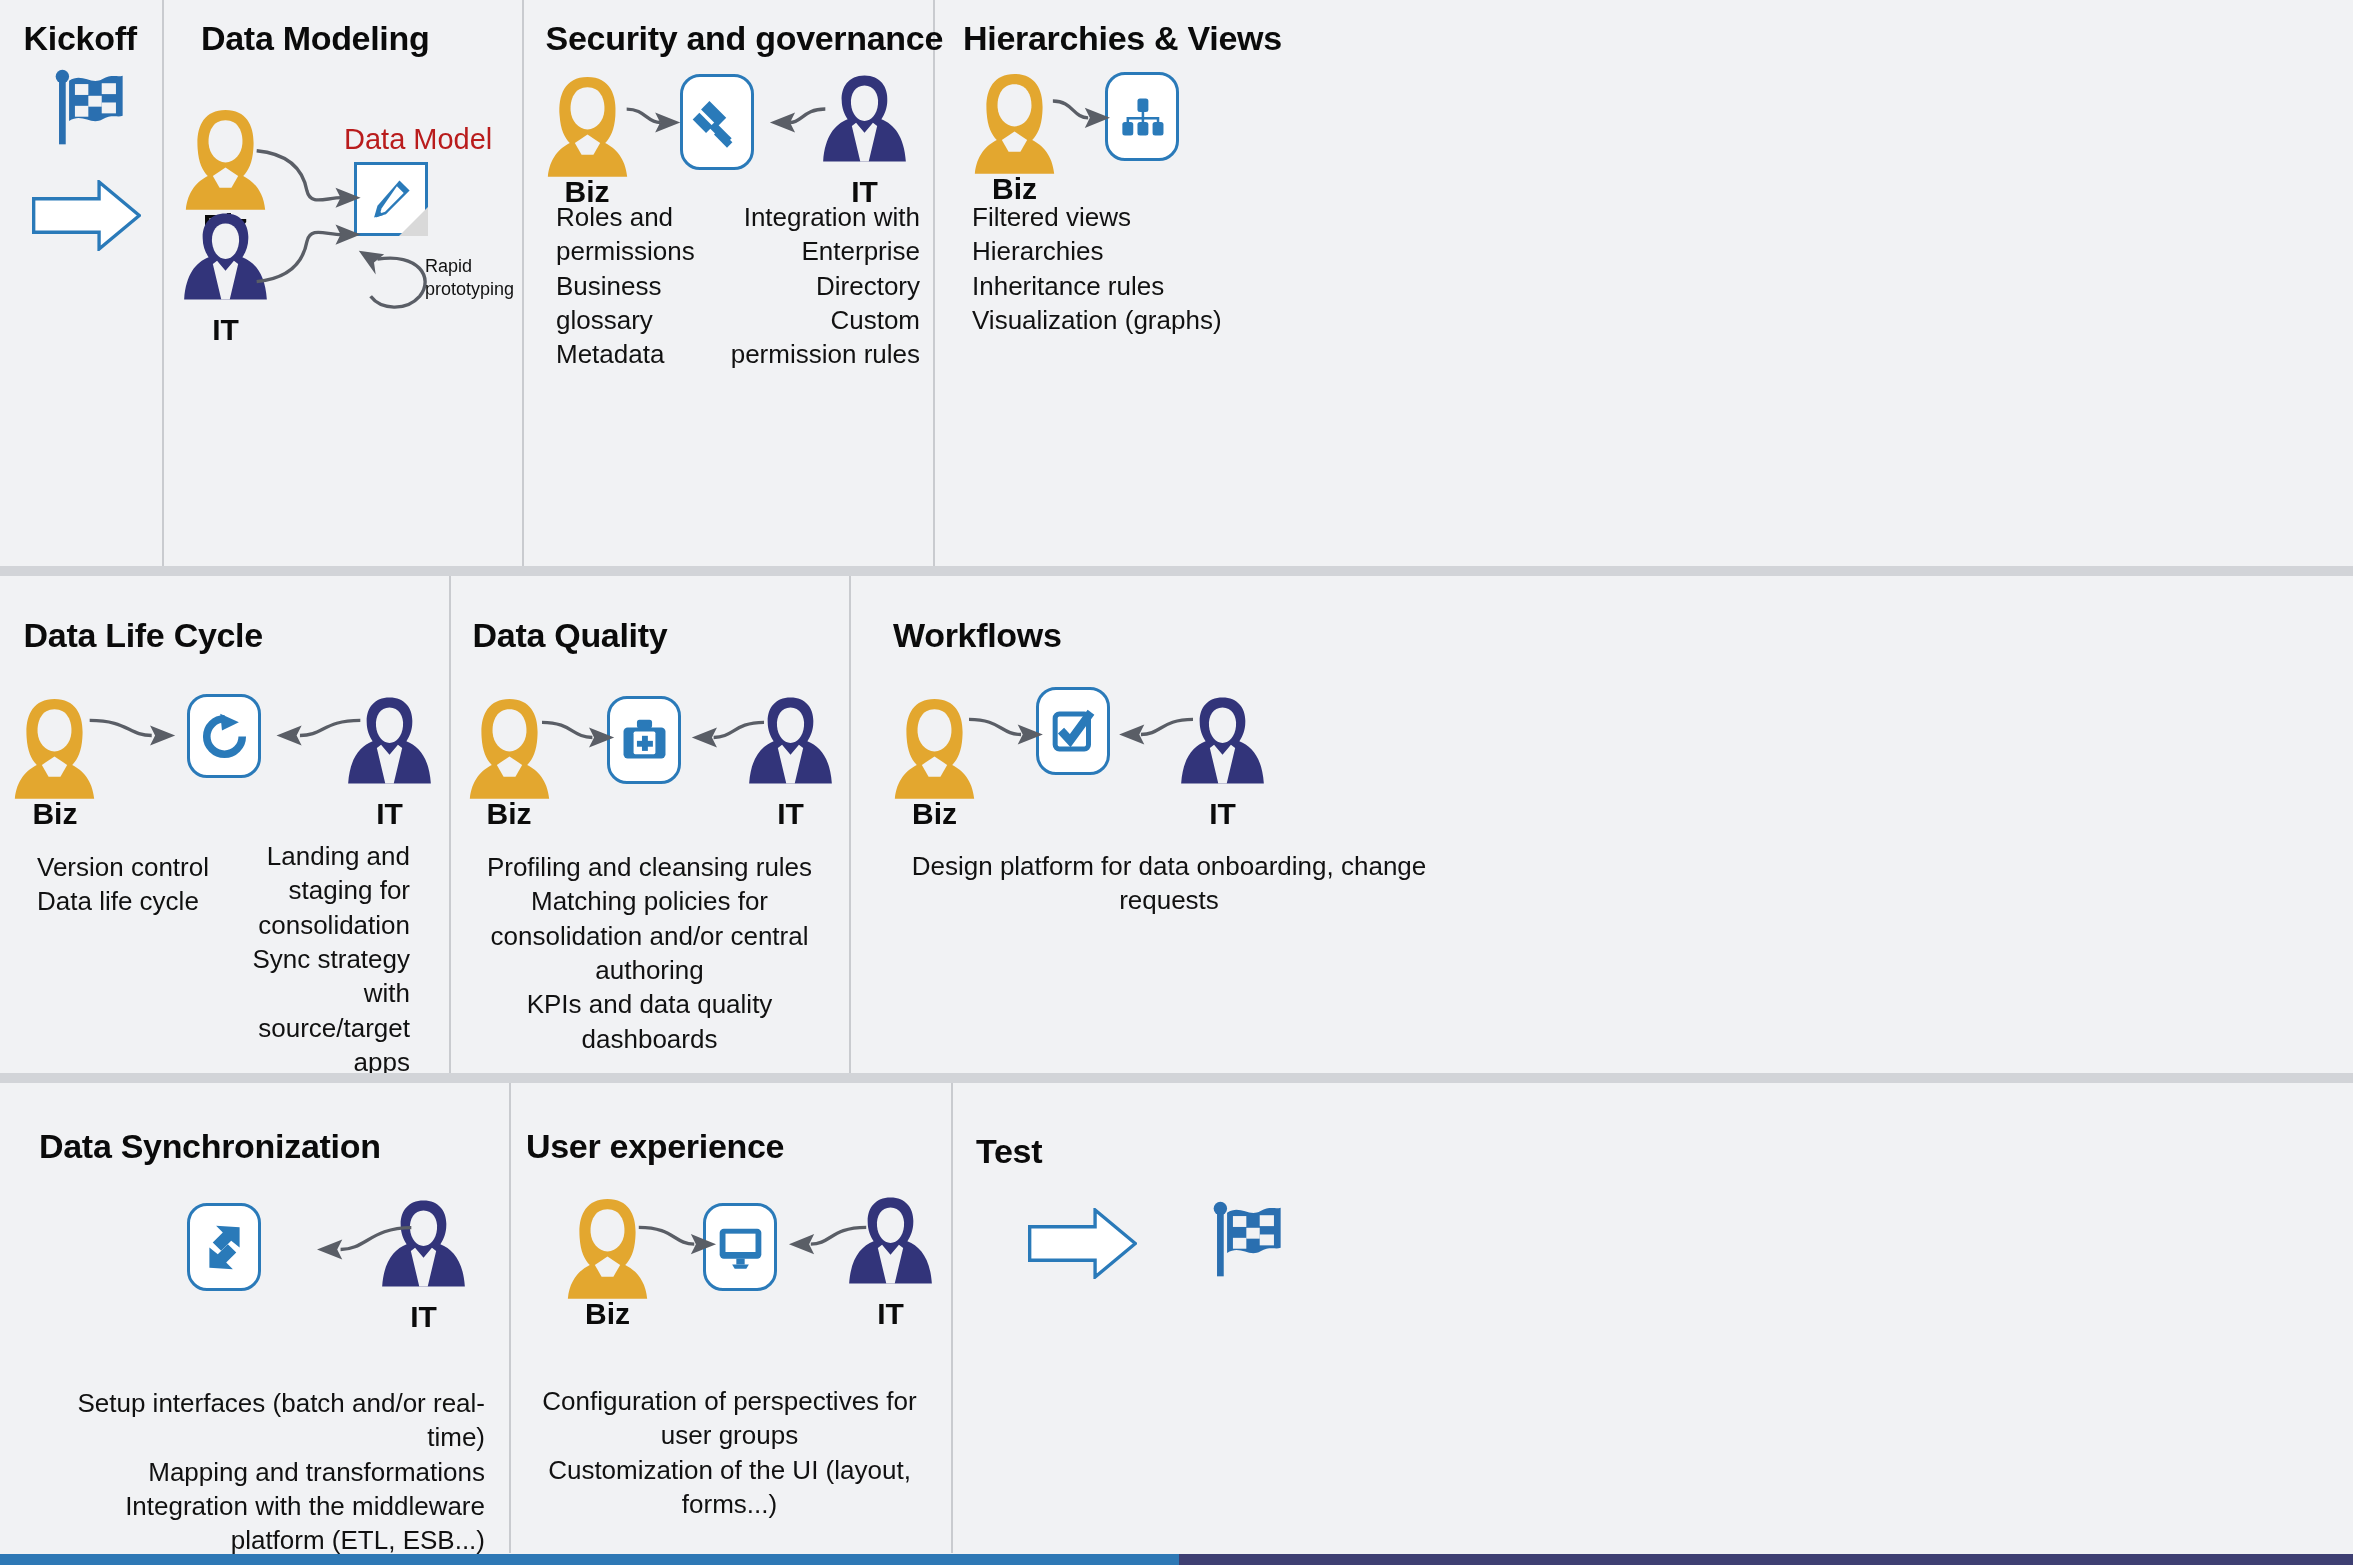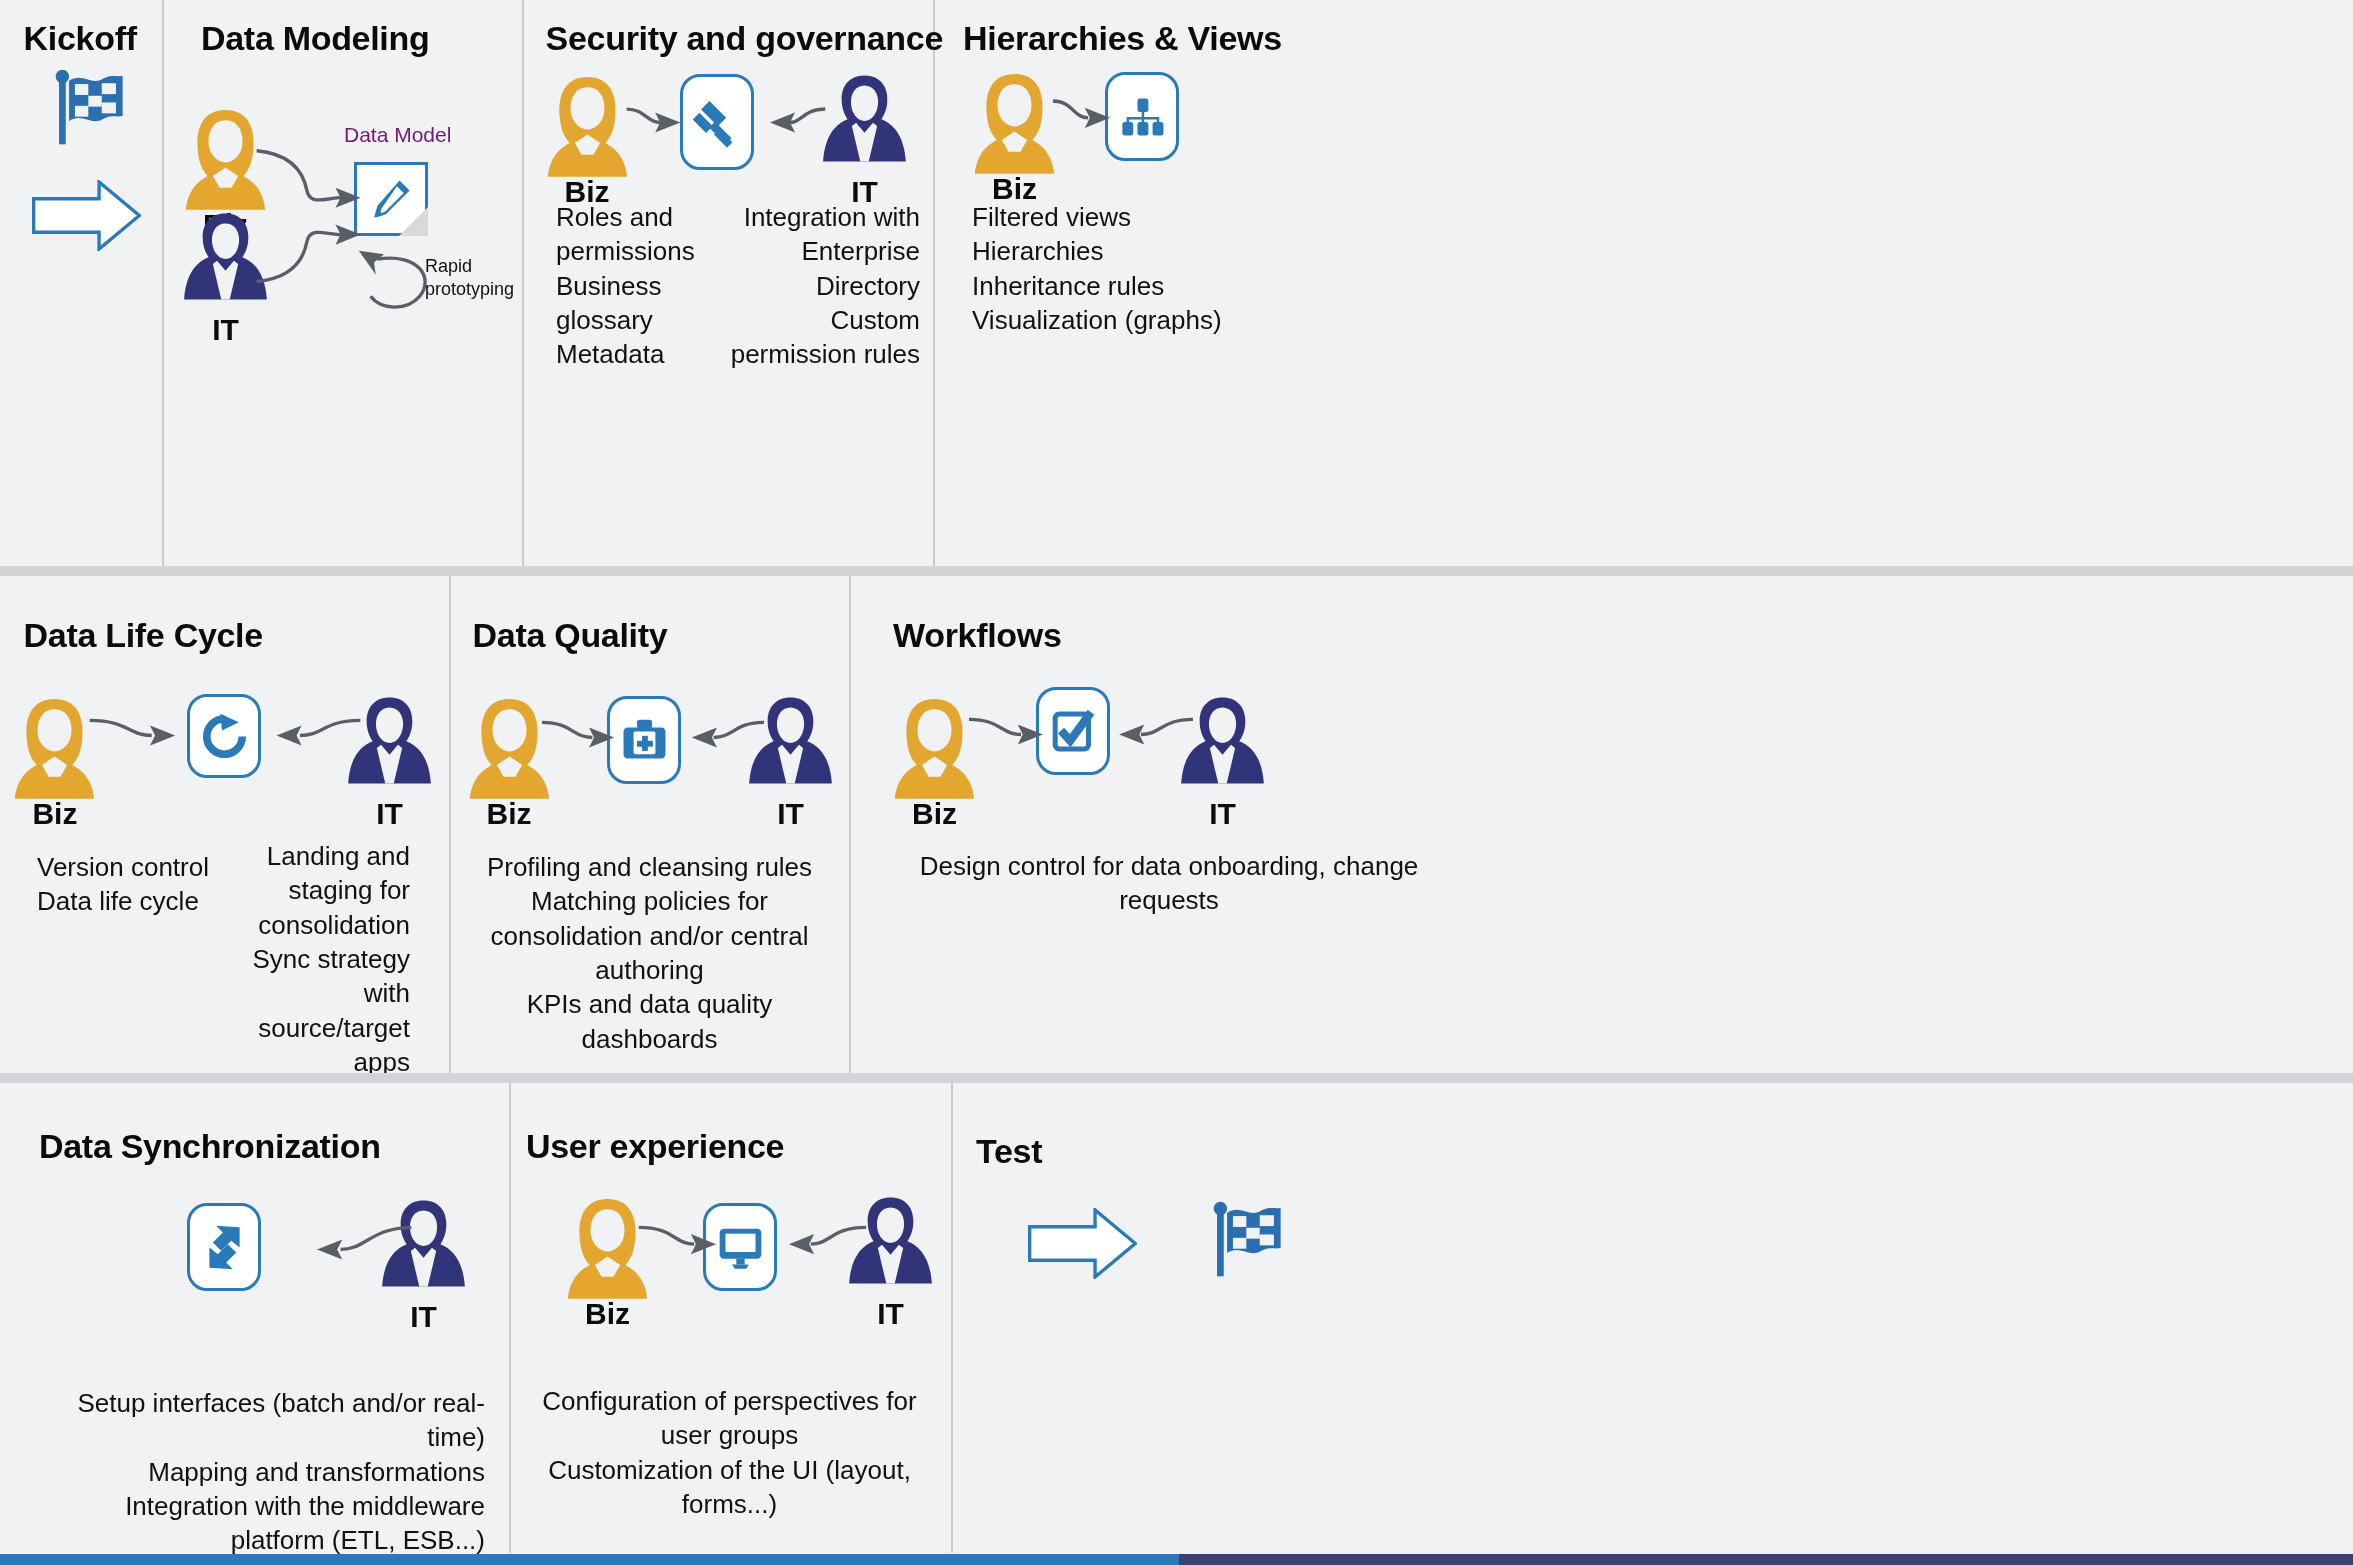--- a/index.html
+++ b/index.html
@@ -75,21 +75,21 @@
   .conn polygon{fill:#5a5e66;}
 
   
   .txt{position:absolute;font-size:26px;line-height:1.32;color:#111;white-space:pre-line;}
   .txt.l{text-align:left;}
   .txt.r{text-align:right;}
   .txt.c{text-align:center;}
 
   .caplabel{position:absolute;font-size:18px;line-height:1.3;color:#111;white-space:pre-line;}
 
-  .dmlabel{position:absolute;font-size:21px;color:#701a75;white-space:nowrap;}
+  .dmlabel{position:absolute;font-size:29px;color:#b91c1c;white-space:nowrap;}
 
   
   .bigarrow{position:absolute;}
 
   
   .flag{position:absolute;}
 
   
   .footbar{position:absolute;left:0;bottom:0;height:11.8px;width:2354px;}
   .footbar .seg{position:absolute;top:0;height:11.8px;}
@@ -384,21 +384,21 @@
 
       <svg class="conn" style="left:118px;top:140px;" width="93" height="42" viewBox="0 0 110 50">
         <path d="M2 4 C40 4 40 22 64 22"></path>
         <polygon points="90,22 60,10 66,22 60,34"></polygon>
       </svg>
       <svg class="conn" style="left:253px;top:140px;" width="93" height="42" viewBox="0 0 110 50">
         <path d="M108 4 C70 4 70 22 46 22"></path>
         <polygon points="20,22 50,10 44,22 50,34"></polygon>
       </svg>
 
-      <div class="txt c" style="left:17px;top:273px;width:606px;">Design control for data onboarding, change
+      <div class="txt c" style="left:17px;top:273px;width:606px;">Design platform for data onboarding, change
 requests</div>
     </div>
   </div>
 
   <div class="row-sep" id="sep2"></div>
 
   <div class="row" id="row3">
 
     <div class="vdiv" style="left:509px;top:0;height:470px;"></div>
     <div class="vdiv" style="left:951px;top:0;height:470px;"></div>

